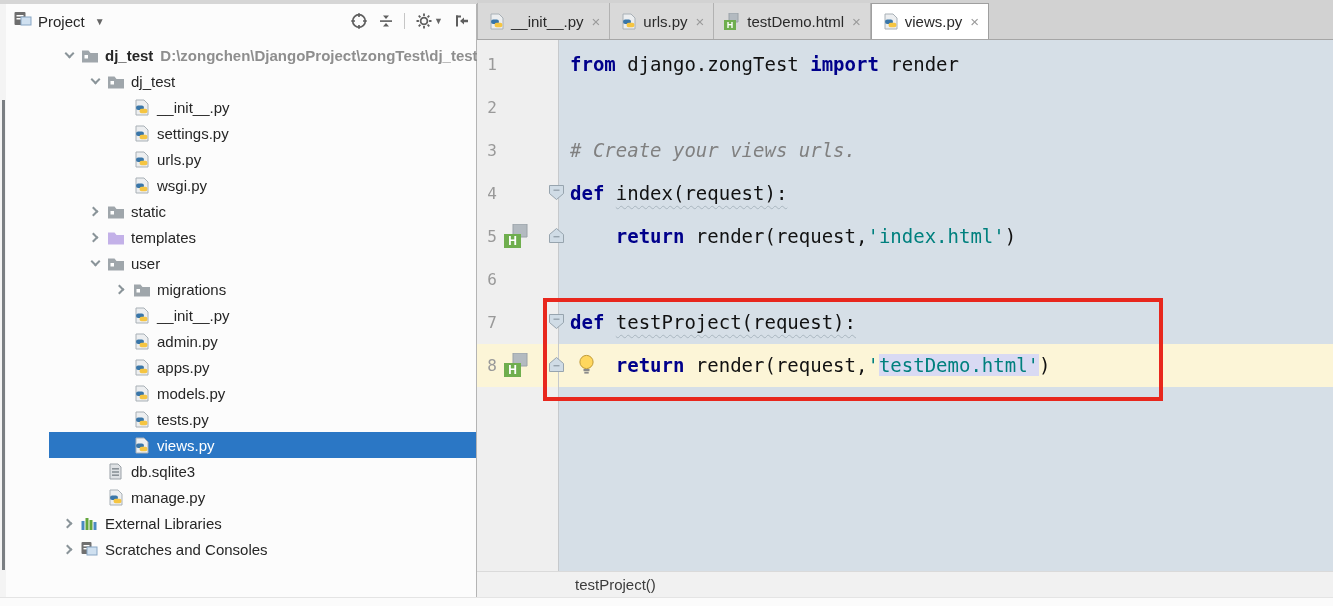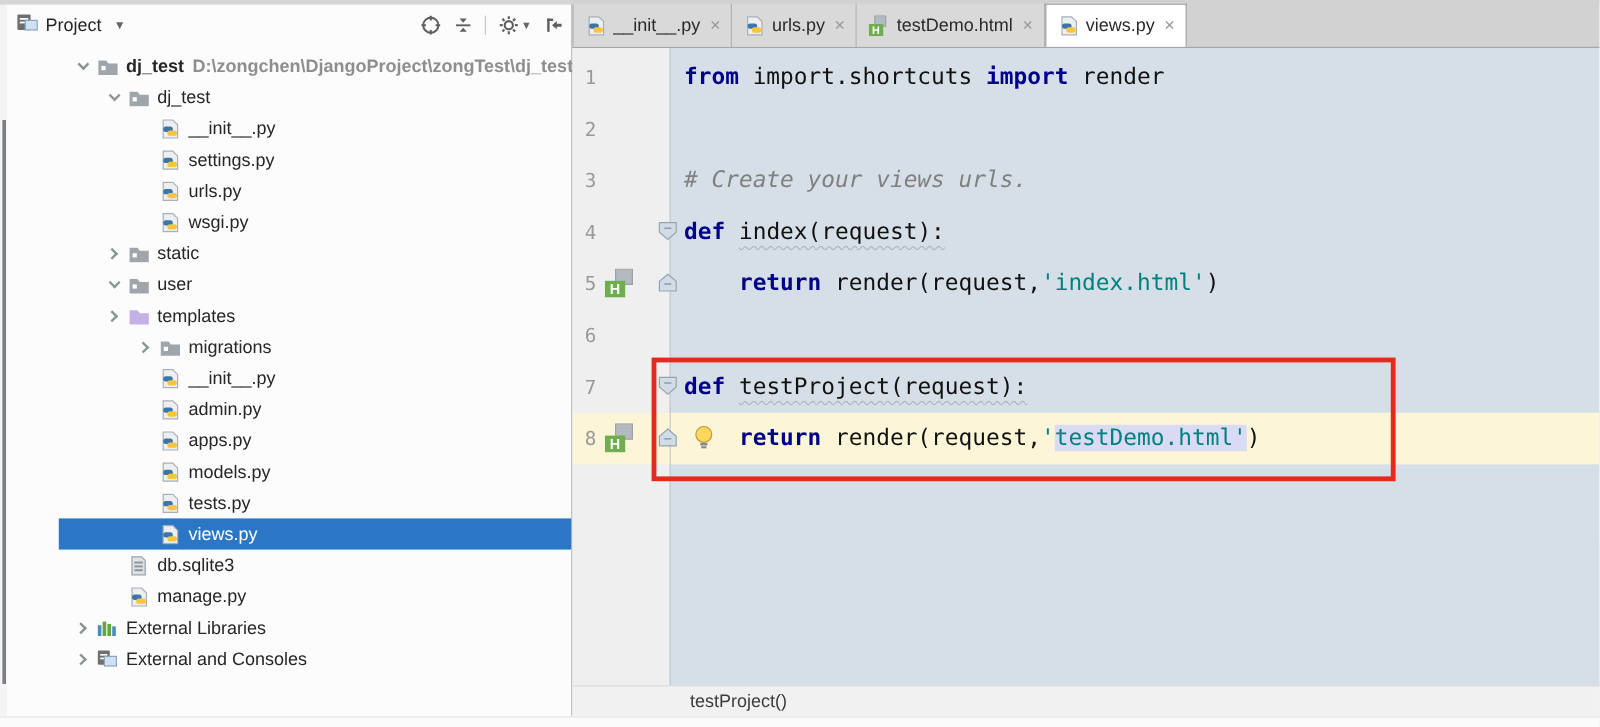--- a/index.html
+++ b/index.html
@@ -210,41 +210,41 @@
             <svg width="18" height="15" viewBox="0 0 18 15" xmlns="http://www.w3.org/2000/svg">
               <path d="M1 2.5 h6.5 l2 2.5 H17 v9.5 H1 z" fill="#9fa6ab"></path>
        <rect x="3.5" y="7" width="3.5" height="3.5" fill="#ffffff"></rect>
             </svg>
           </span>
           <span class="tlabel">static</span>
         </div>
         <div class="trow">
           <span class="indent" style="width: 26px;"></span>
           <span class="chev-slot">
+            <span class="chev collapsed"></span>
+          </span>
+          <span class="ticon">
+            <svg width="18" height="15" viewBox="0 0 18 15" xmlns="http://www.w3.org/2000/svg">
+              <path d="M1 2.5 h6.5 l2 2.5 H17 v9.5 H1 z" fill="#c3b1e8"></path>
+            </svg>
+          </span>
+          <span class="tlabel">templates</span>
+        </div>
+        <div class="trow">
+          <span class="indent" style="width: 26px;"></span>
+          <span class="chev-slot">
             <span class="chev expanded"></span>
           </span>
           <span class="ticon">
             <svg width="18" height="15" viewBox="0 0 18 15" xmlns="http://www.w3.org/2000/svg">
               <path d="M1 2.5 h6.5 l2 2.5 H17 v9.5 H1 z" fill="#9fa6ab"></path>
        <rect x="3.5" y="7" width="3.5" height="3.5" fill="#ffffff"></rect>
             </svg>
           </span>
           <span class="tlabel">user</span>
-        </div>
-        <div class="trow">
-          <span class="indent" style="width: 26px;"></span>
-          <span class="chev-slot">
-            <span class="chev collapsed"></span>
-          </span>
-          <span class="ticon">
-            <svg width="18" height="15" viewBox="0 0 18 15" xmlns="http://www.w3.org/2000/svg">
-              <path d="M1 2.5 h6.5 l2 2.5 H17 v9.5 H1 z" fill="#c3b1e8"></path>
-            </svg>
-          </span>
-          <span class="tlabel">templates</span>
         </div>
         <div class="trow">
           <span class="indent" style="width: 52px;"></span>
           <span class="chev-slot">
             <span class="chev collapsed"></span>
           </span>
           <span class="ticon">
             <svg width="18" height="15" viewBox="0 0 18 15" xmlns="http://www.w3.org/2000/svg">
               <path d="M1 2.5 h6.5 l2 2.5 H17 v9.5 H1 z" fill="#9fa6ab"></path>
        <rect x="3.5" y="7" width="3.5" height="3.5" fill="#ffffff"></rect>
@@ -370,21 +370,21 @@
             <span class="chev collapsed"></span>
           </span>
           <span class="ticon">
             <svg width="17" height="16" viewBox="0 0 17 16" xmlns="http://www.w3.org/2000/svg">
               <rect x="0.5" y="1" width="10" height="12" rx="1" fill="#707070"></rect>
        <rect x="2.5" y="4" width="6" height="1.4" fill="#ffffff"></rect>
        <rect x="2.5" y="7" width="6" height="1.4" fill="#ffffff"></rect>
        <rect x="6" y="6" width="10" height="8" fill="#cfe0f0" stroke="#88a6c4"></rect>
             </svg>
           </span>
-          <span class="tlabel">External and Consoles</span>
+          <span class="tlabel">Scratches and Consoles</span>
         </div>
       </div>
   </div>
 
   <div class="editor">
     <div class="tabbar" id="tabbar">
         <div class="tab">
           <span class="tab-icon">
             <svg width="17" height="17" viewBox="0 0 17 17" xmlns="http://www.w3.org/2000/svg">
               <path d="M3 1 h8 l4 4 v11 h-12 z" fill="#eceef0" stroke="#a8b0b6"></path>
@@ -430,21 +430,21 @@
         </div>
       </div>
 
     <div class="editor-body" id="editor-body">
       <div class="gutter-strip"></div>
       <div class="cur-line" id="cur-line" style="top: 304px;"></div>
       <div class="gutter-border"></div>
       <div class="red-box"></div>
     <div class="codeline" style="top: 3px;">
           <span class="lnum">1</span>
-          <span class="codetext"><span class="seg-kw">from</span><span class="seg-plain"> import.shortcuts </span><span class="seg-kw">import</span><span class="seg-plain"> render</span></span>
+          <span class="codetext"><span class="seg-kw">from</span><span class="seg-plain"> django.zongTest </span><span class="seg-kw">import</span><span class="seg-plain"> render</span></span>
         </div>
         <div class="codeline" style="top: 46px;">
           <span class="lnum">2</span>
           <span class="codetext"></span>
         </div>
         <div class="codeline" style="top: 89px;">
           <span class="lnum">3</span>
           <span class="codetext"><span class="seg-com"># Create your views urls.</span></span>
         </div>
         <div class="codeline" style="top: 132px;">

